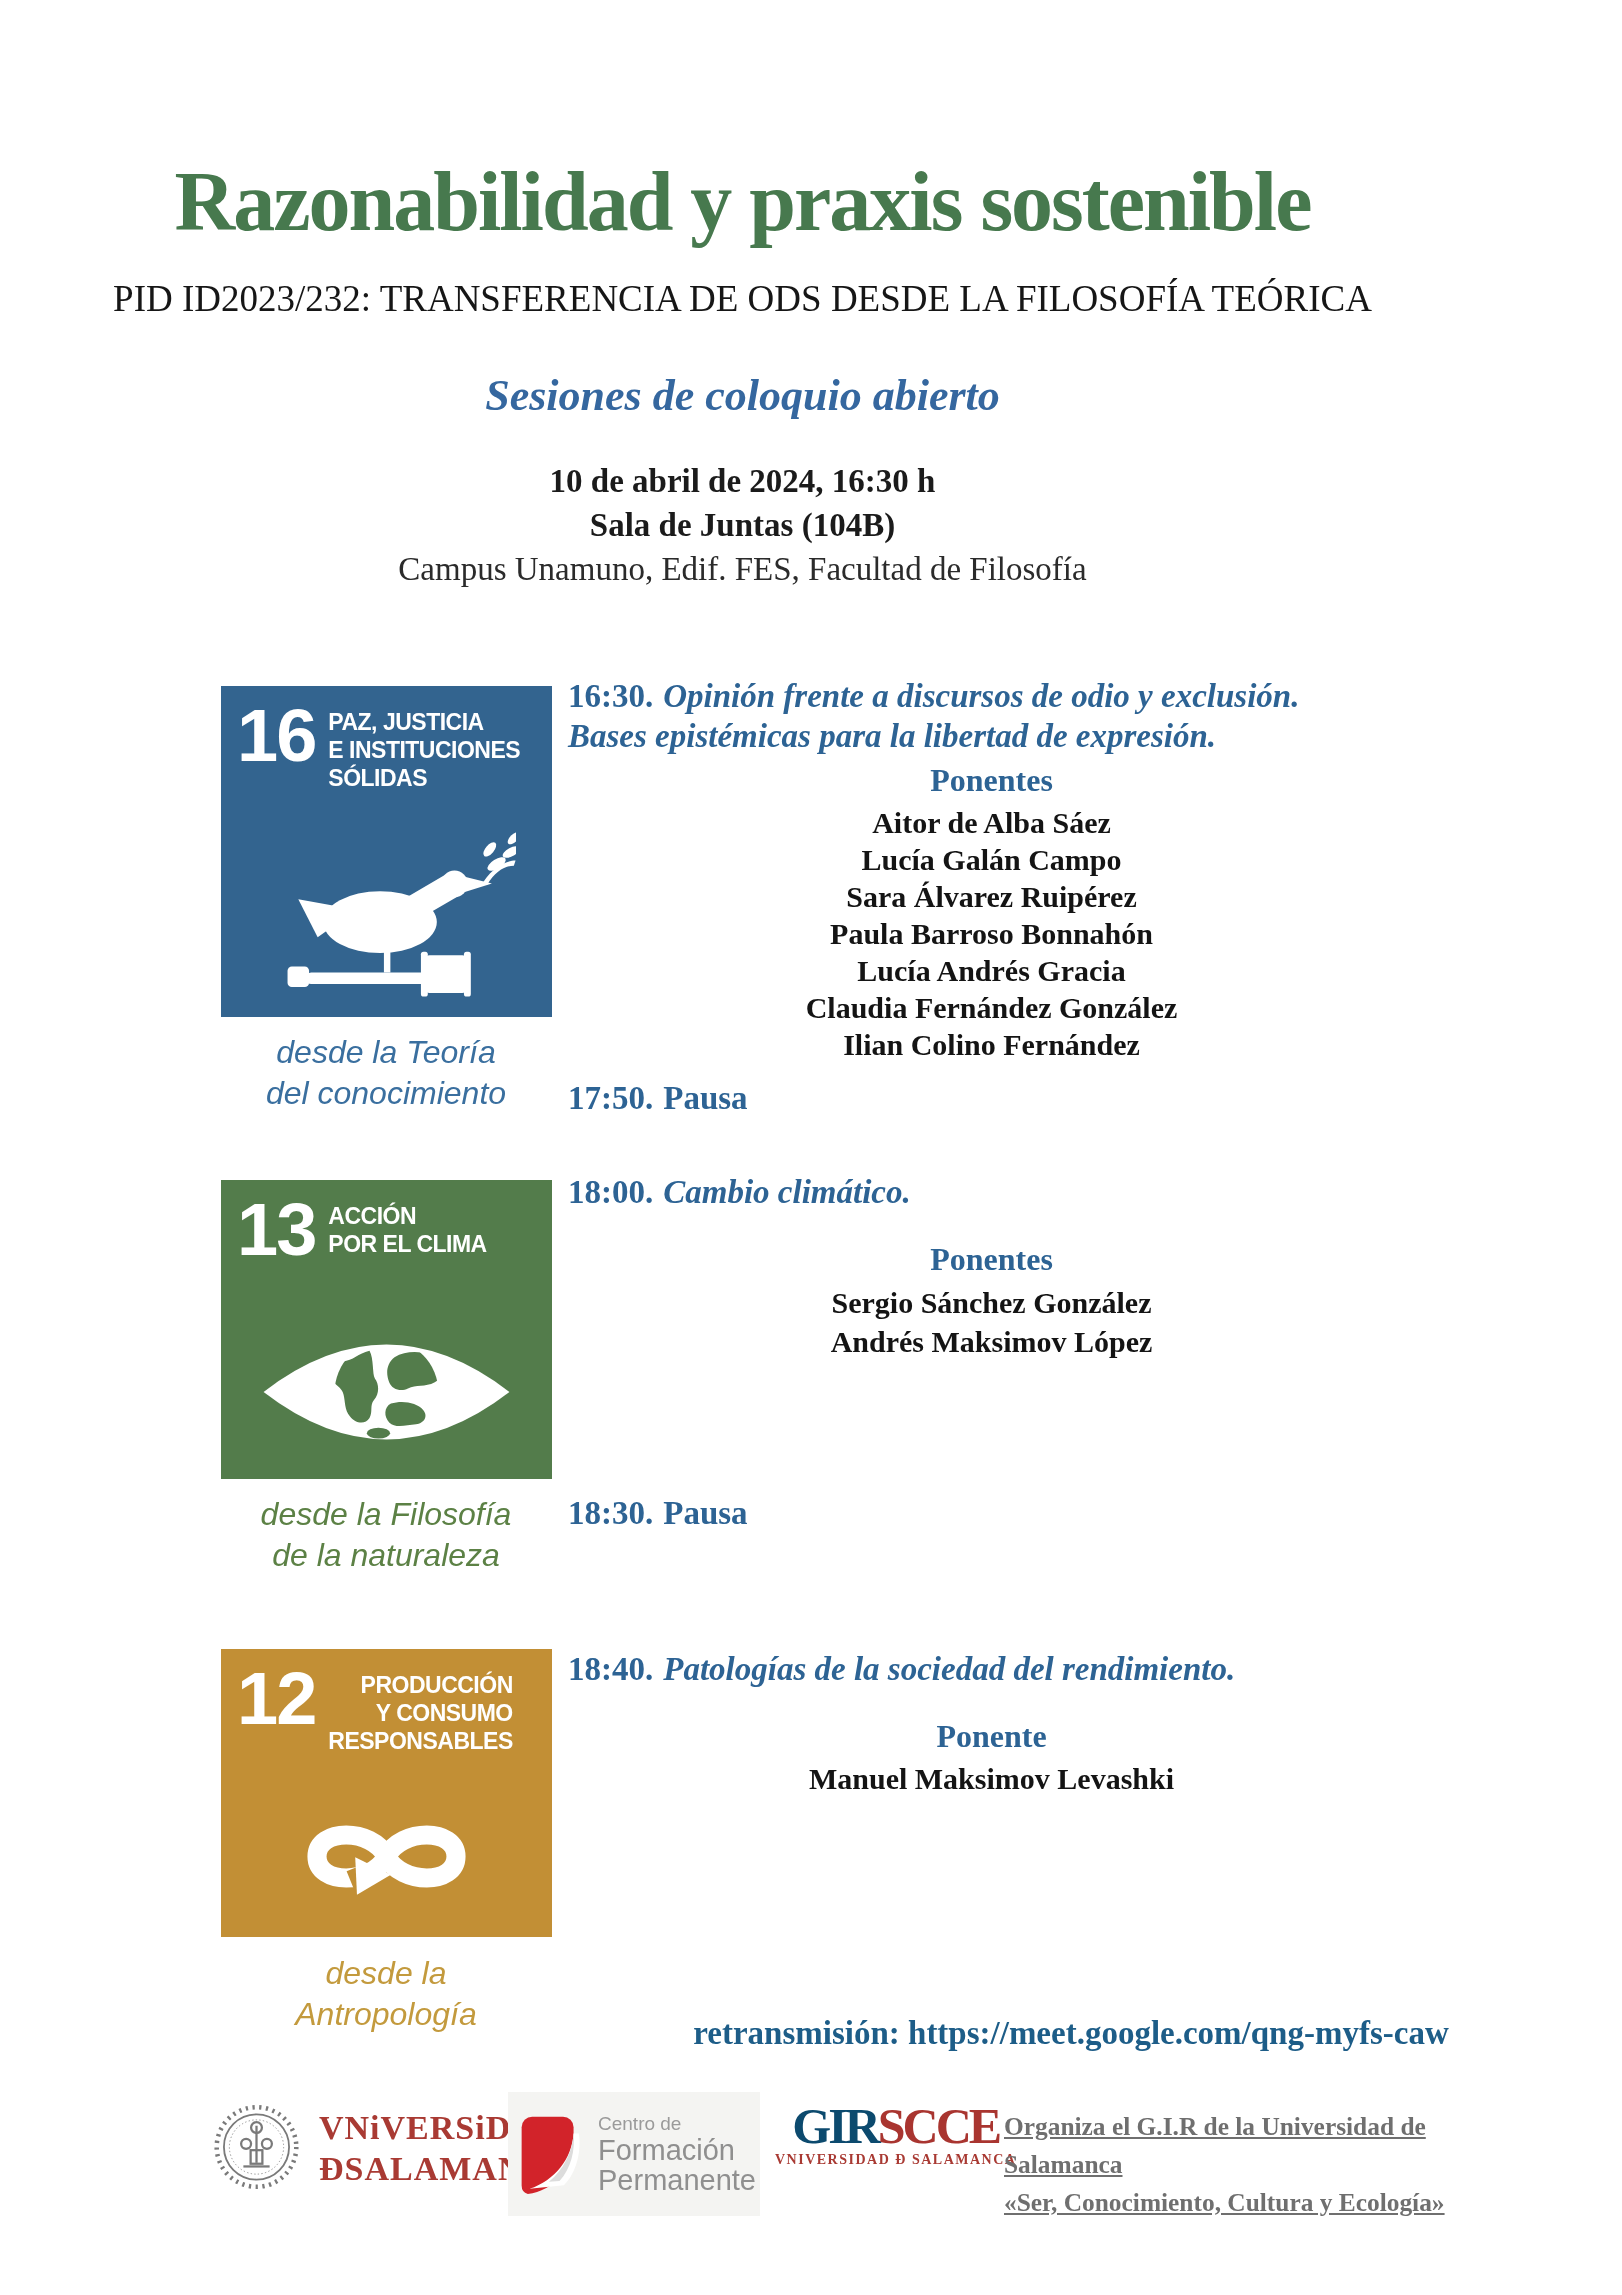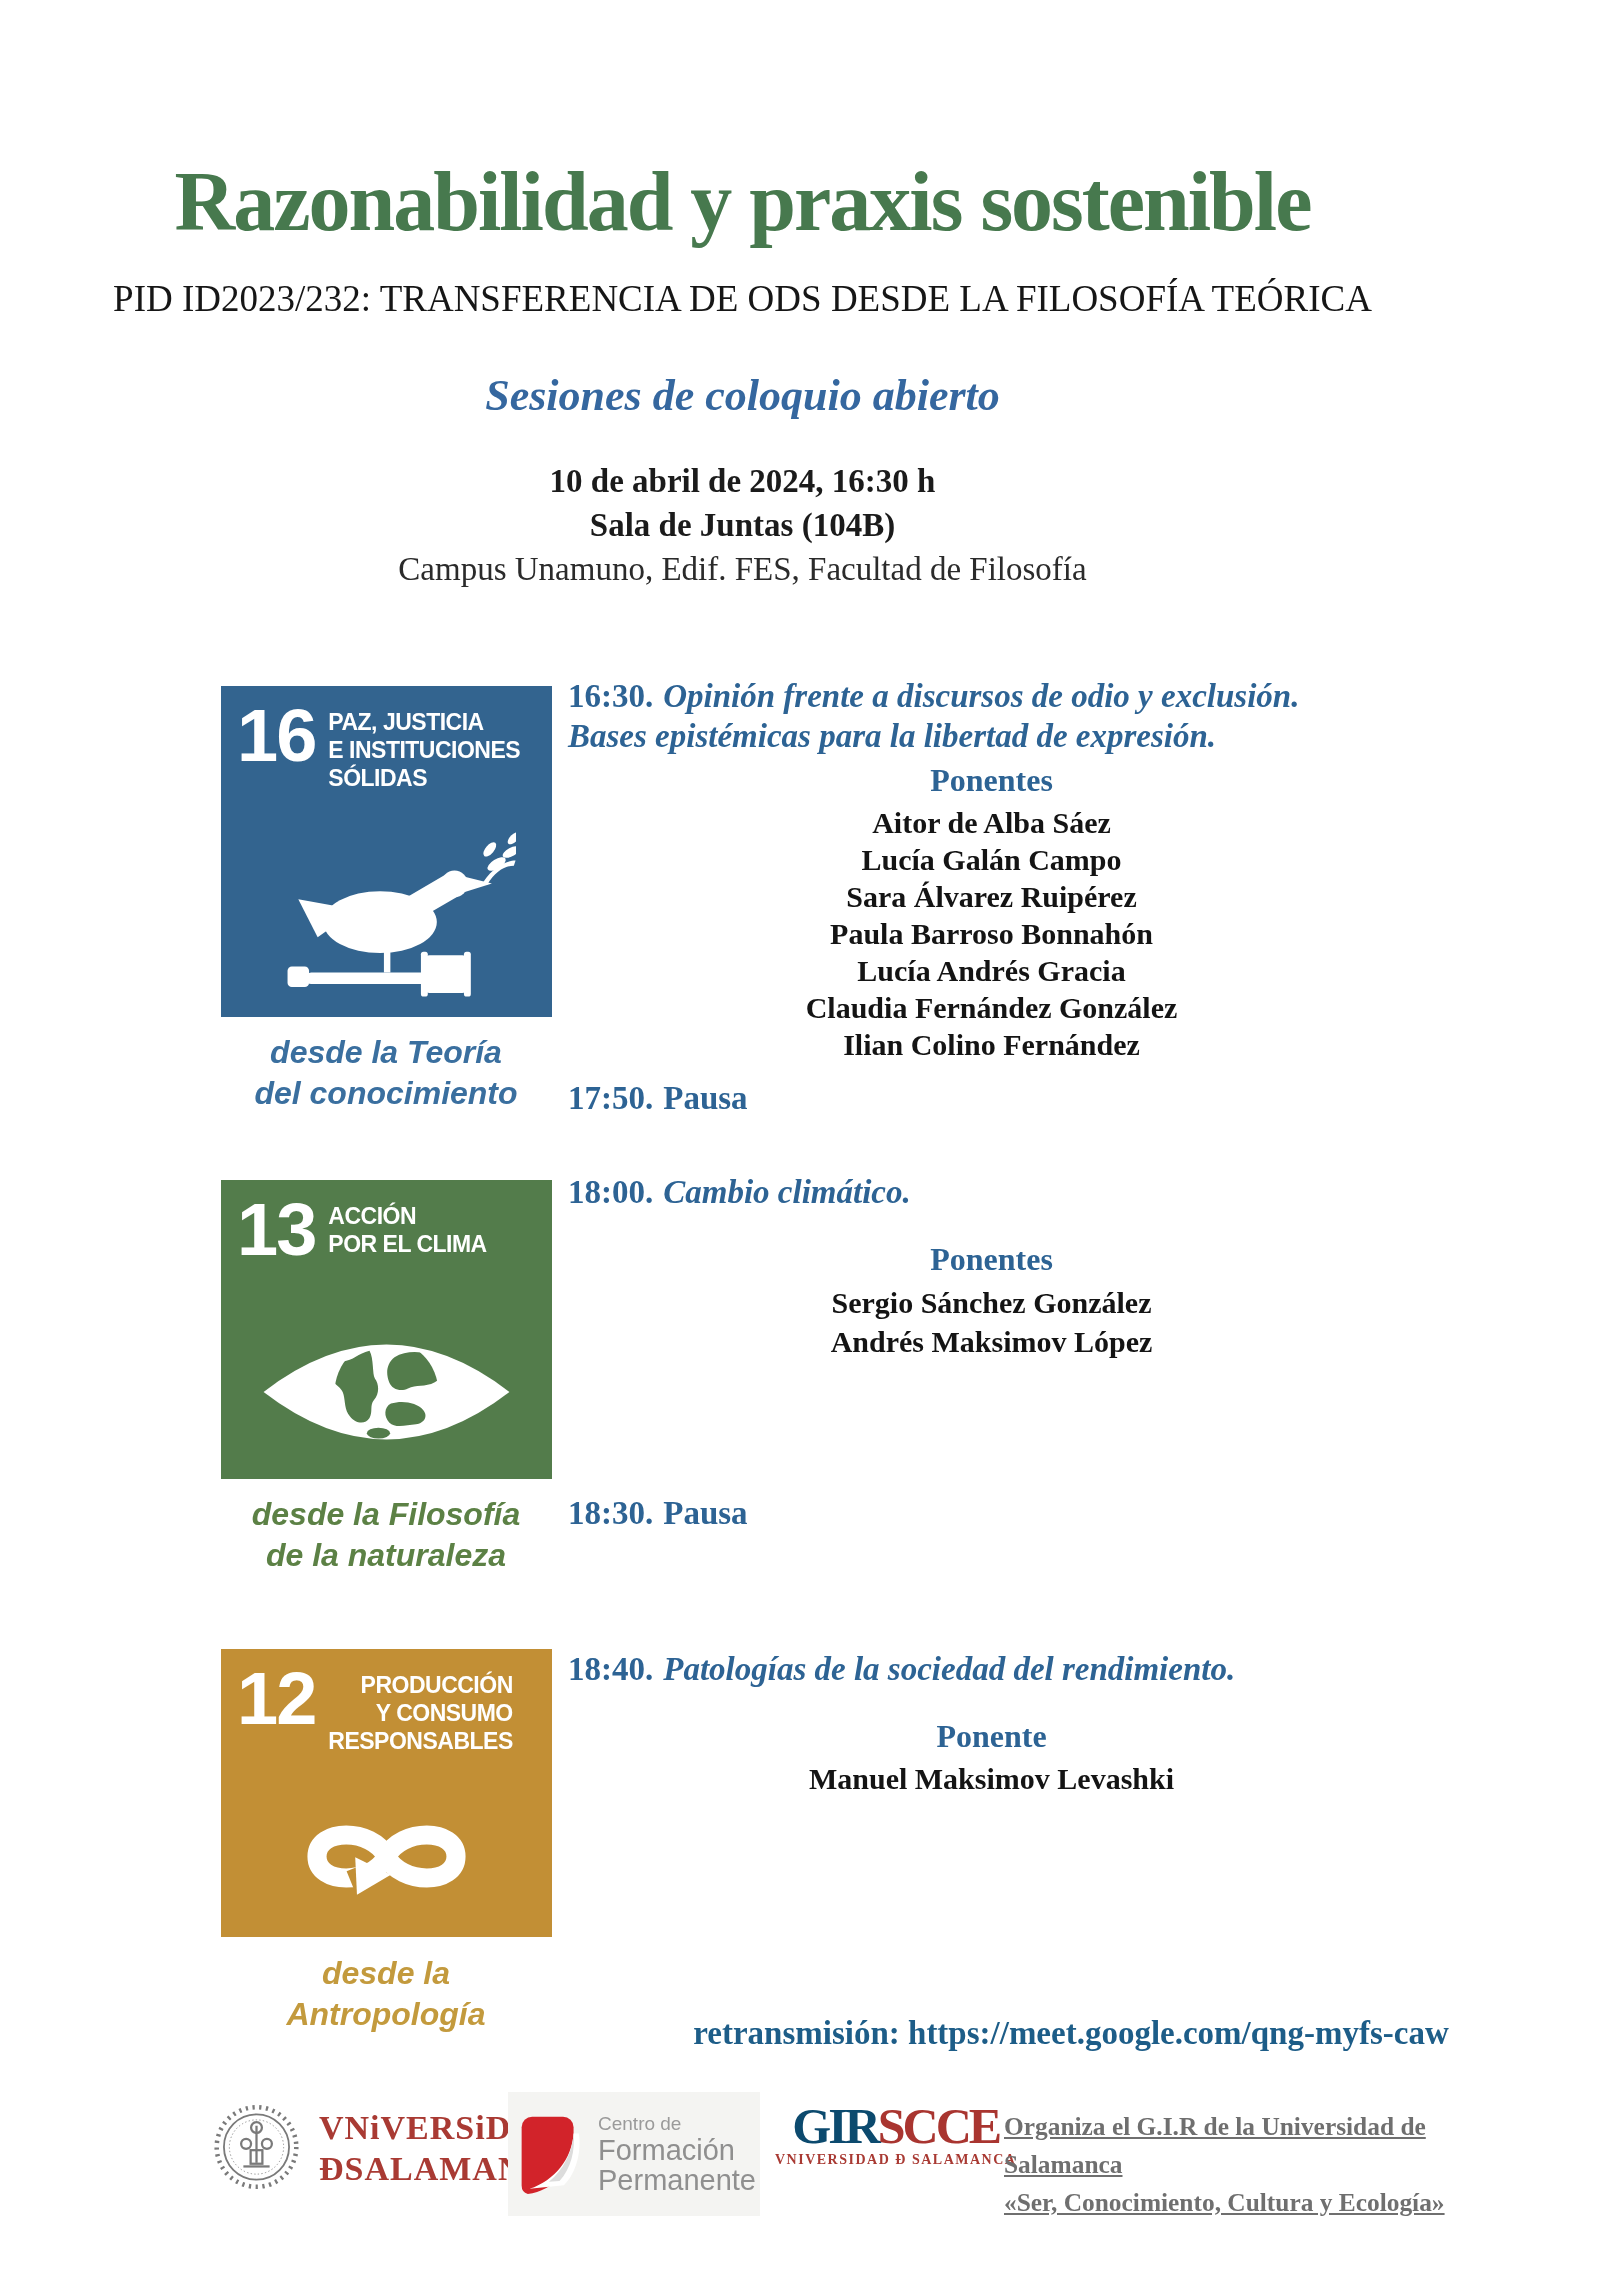--- a/index.html
+++ b/index.html
@@ -18,21 +18,21 @@
   .campus-line{ top:551px; font-size:33px; font-weight:400; color:#2b2b2b; }
 
   
   .sdg-card { position:absolute; left:213px;margin-left:8px; }
   .sdg-square { position:relative; width:331px; color:#fff; font-family:"Liberation Sans", sans-serif; }
   .sdg-head { display:flex; align-items:flex-start; padding:15px 13px 0 16px; }
   .sdg-number { font-size:74px; font-weight:700; line-height:0.95; letter-spacing:-2px; }
   .sdg-label { margin-left:13px; padding-top:7px; font-size:23px; font-weight:700; line-height:28px; letter-spacing:-0.5px; white-space:pre-line; text-transform:uppercase; }
   .sdg-art { position:absolute; left:0; right:0; bottom:9px; text-align:center; }
   .sdg-caption { position:absolute; left:-84px; width:498px; text-align:center;
-    font-family:"Liberation Sans", sans-serif; font-weight:700; font-style:italic;
+    font-family:"Liberation Sans", sans-serif; font-weight:400; font-style:italic;
     font-size:32px; line-height:41px; white-space:pre-line; }
 
   #card16 { top:686px; }
   #card16 .sdg-square { height:331px; background:#33648f; }
   #card16 .sdg-caption { top:346px; color:#3a6f9f; }
 
   #card13 { top:1180px; }
   #card13 .sdg-square { height:299px; background:#537c4b; }
   #card13 .sdg-caption { top:314px; color:#5c8145; }
 

